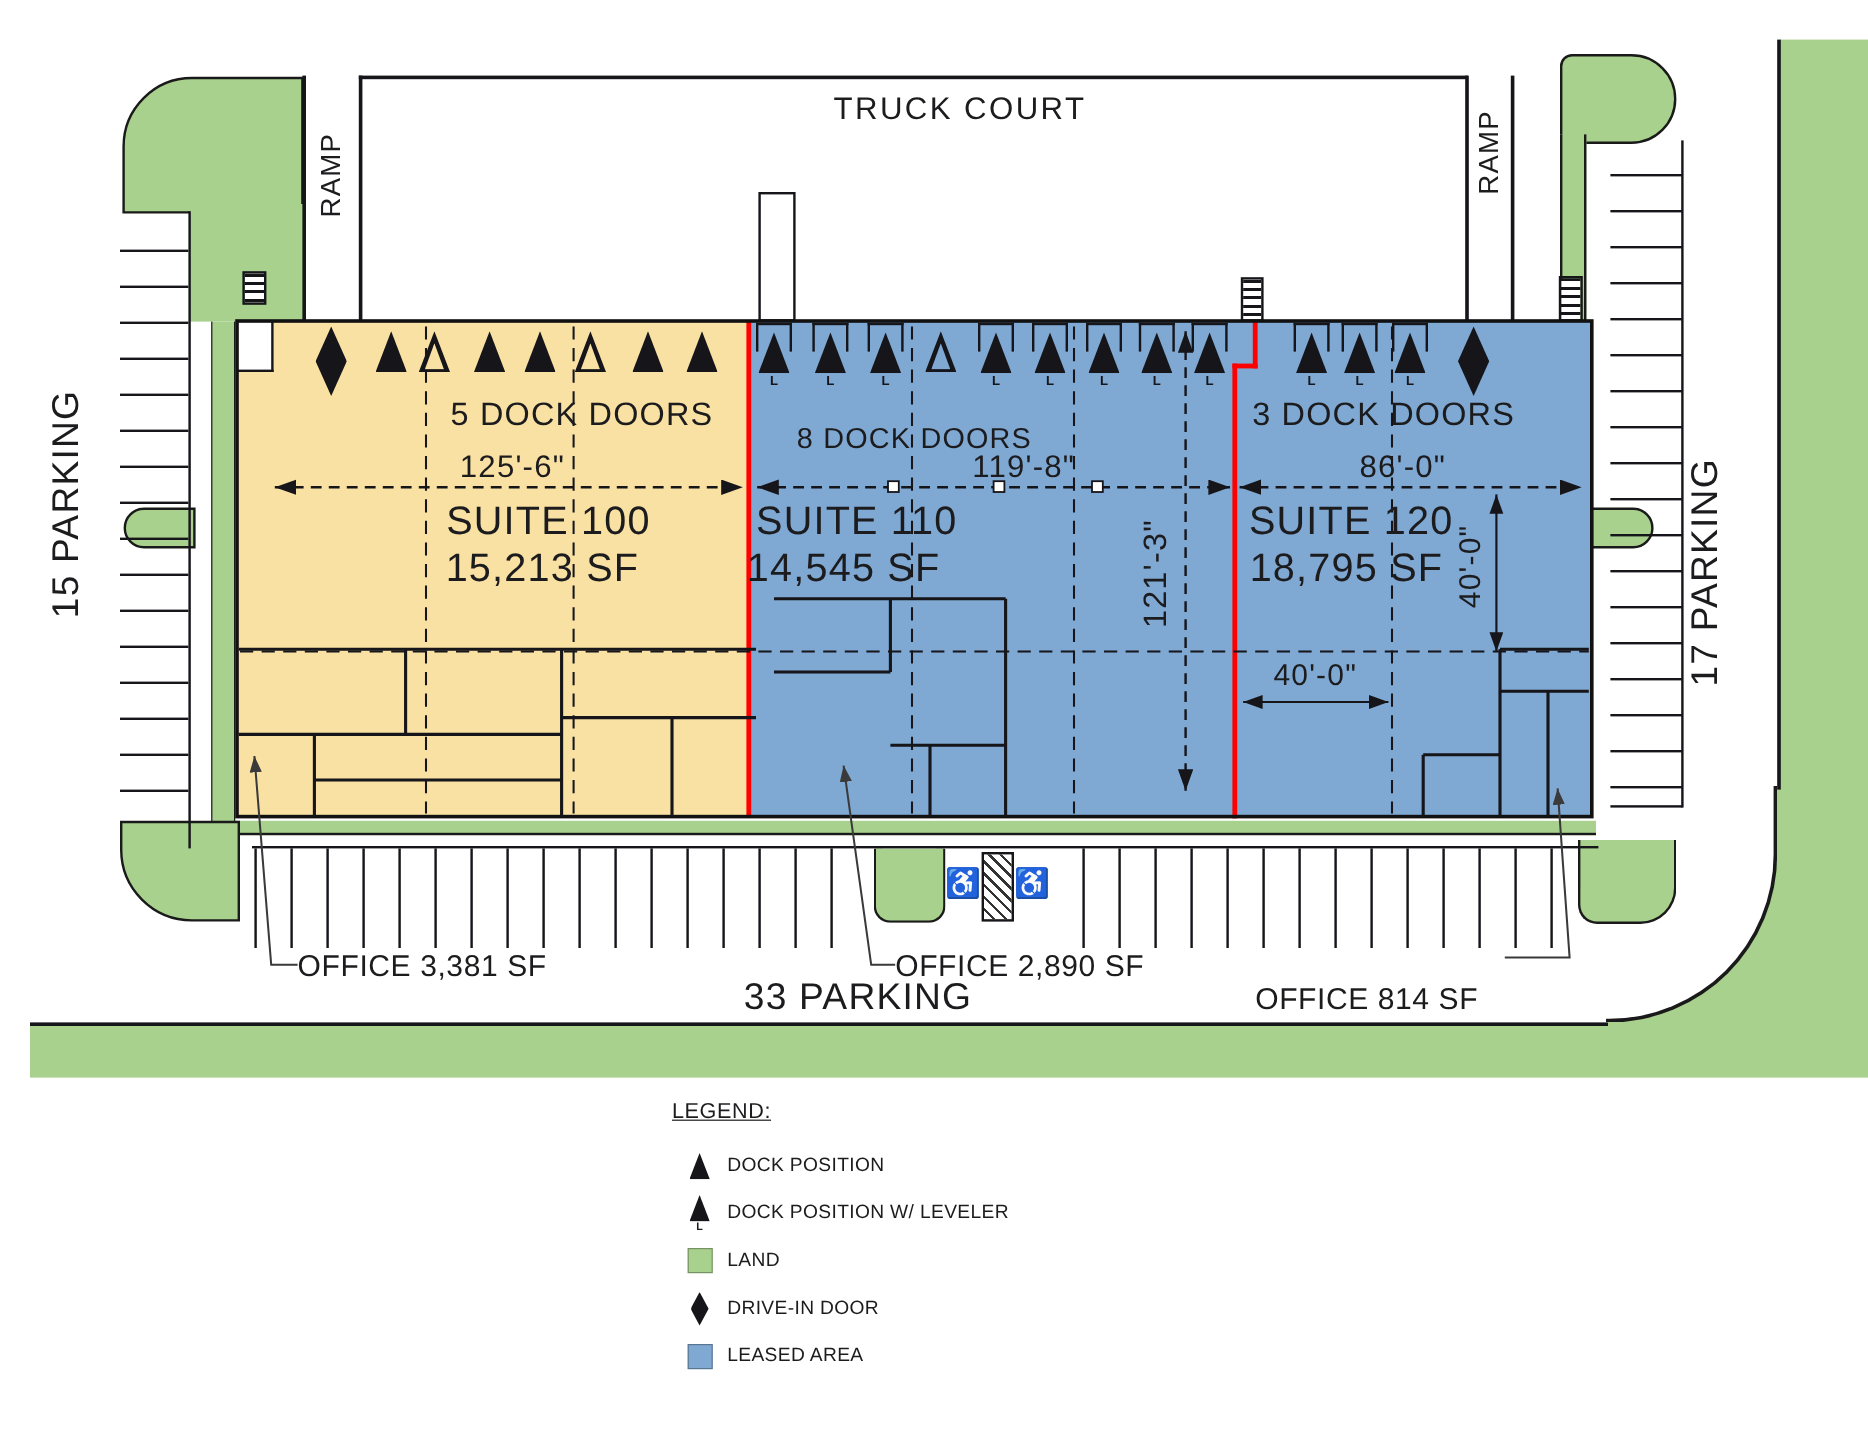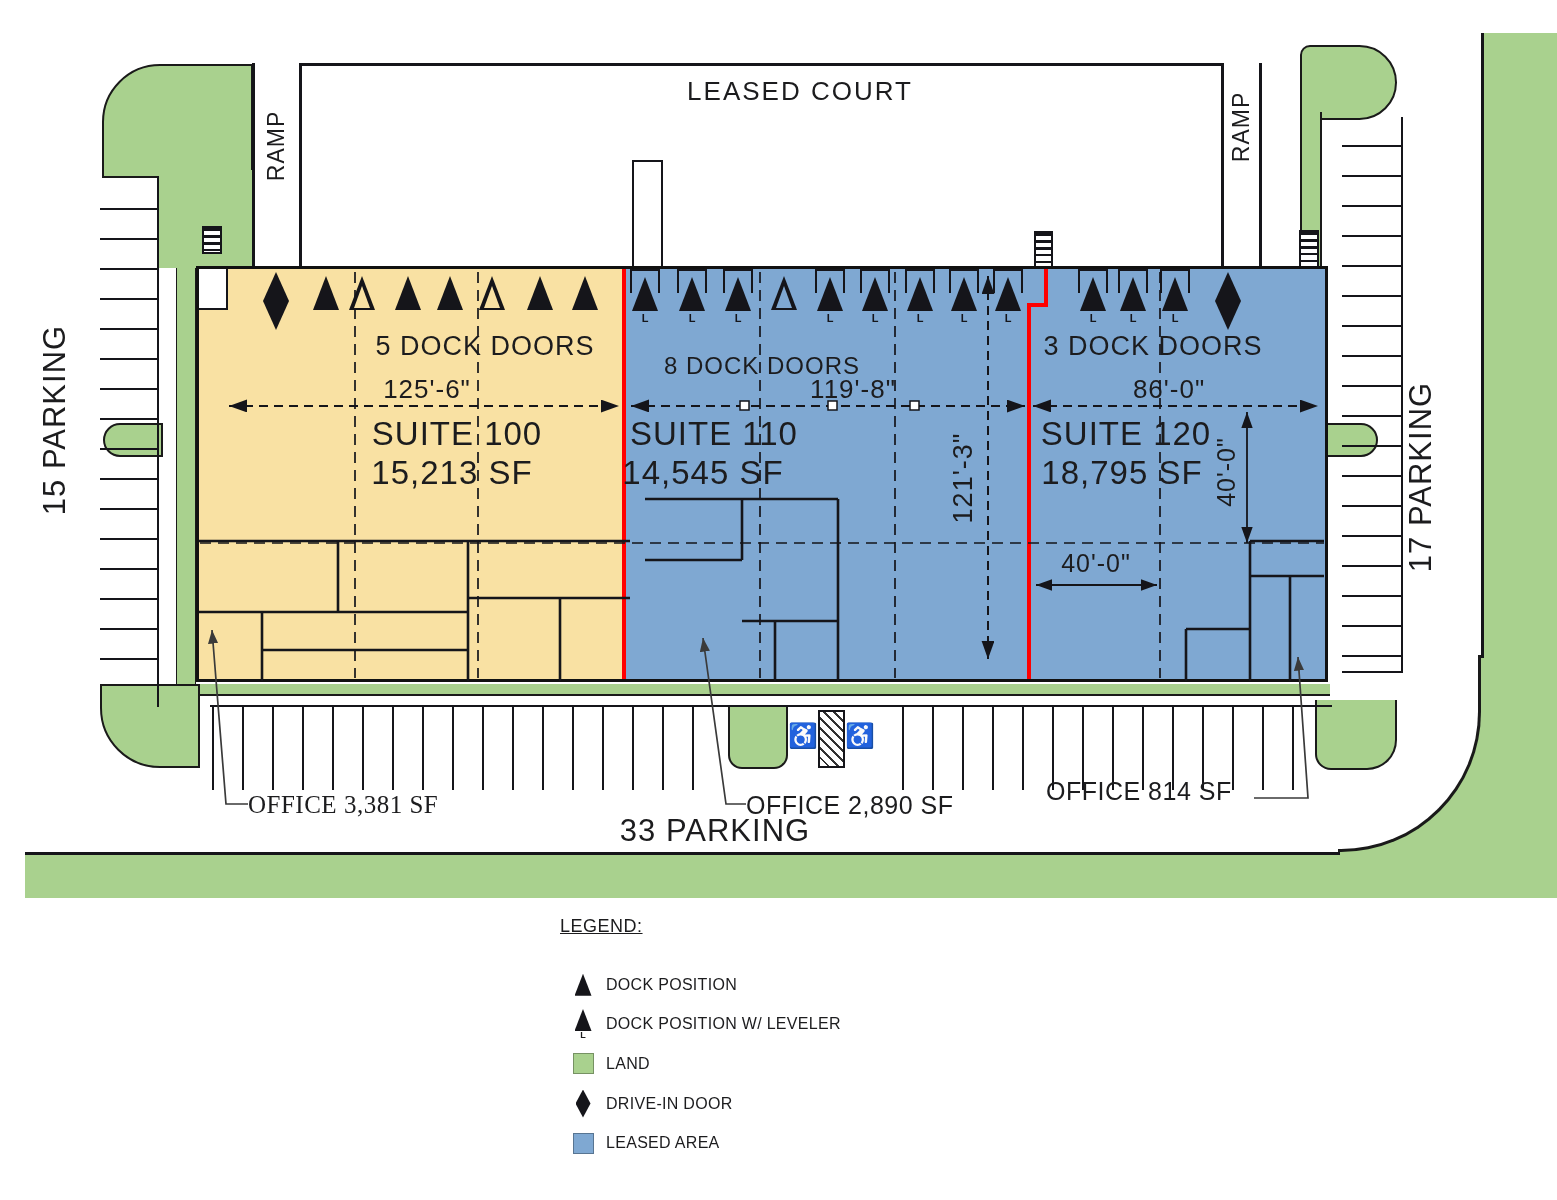--- a/index.html
+++ b/index.html
@@ -16,21 +16,21 @@
   .tri-inner{position:absolute;left:5px;top:10px;width:16px;height:22px;clip-path:polygon(50% 0,100% 100%,0 100%);}
   .dia{position:absolute;width:26px;height:58px;background:#15151a;clip-path:polygon(50% 0,100% 50%,50% 100%,0 50%);}
   .bracket{position:absolute;width:30px;height:24px;border:2.5px solid #15151a;border-bottom:none;box-sizing:border-box;}
   .ldock{position:absolute;font-size:11px;transform:translateX(-50%);color:#15151a;font-weight:bold;}
   .stairs{position:absolute;background:repeating-linear-gradient(180deg,#15151a 0 2.5px,#ffffff 2.5px 7px);
           border:2px solid #15151a;box-sizing:border-box;}
   .hatch{position:absolute;background:repeating-linear-gradient(45deg,#ffffff 0 5px,#333 5px 7px);
          border:2px solid #15151a;box-sizing:border-box;}
   .wc{position:absolute;font-size:24px;color:#111;transform:translate(-50%,0);}
   .legend{position:absolute;left:560px;top:916px;width:520px;}
-  .legend-title{font-size:18px;text-decoration:underline;margin-bottom:28px;letter-spacing:0.5px;}
+  .legend-title{font-size:18px;text-decoration:underline;margin-bottom:15px;letter-spacing:0.5px;}
   .lrow{display:flex;align-items:center;height:39.6px;}
   .lsym{width:46px;display:flex;justify-content:center;align-items:center;flex-direction:column;}
   .lrow span.ltext{font-size:16px;letter-spacing:0.3px;text-align:right;}
   .ltri{width:17px;height:22px;background:#15151a;clip-path:polygon(50% 0,100% 100%,0 100%);}
   .ldia{width:15px;height:28px;background:#15151a;clip-path:polygon(50% 0,100% 50%,50% 100%,0 50%);}
   .llet{font-size:9px;line-height:9px;font-weight:bold;}
   .swatch{width:21px;height:21px;border:1px solid rgba(0,0,0,.3);box-sizing:border-box;}
 </style>
 </head>
 <body>
@@ -257,21 +257,21 @@
       <div class="ldock" style="left: 1093px; top: 312px; position: absolute;">L</div>
       <div class="bracket" style="left: 1118px; top: 269px; position: absolute;"></div>
       <div class="tri" style="left: 1120px; top: 277px; position: absolute;"></div>
       <div class="ldock" style="left: 1133px; top: 312px; position: absolute;">L</div>
       <div class="bracket" style="left: 1160px; top: 269px; position: absolute;"></div>
       <div class="tri" style="left: 1162px; top: 277px; position: absolute;"></div>
       <div class="ldock" style="left: 1175px; top: 312px; position: absolute;">L</div>
       <div class="dia" style="left: 1215px; top: 272px; position: absolute;"></div>
     </div>
 
-  <div class="lbl" style="left:800px;top:91px;font-size:26px;letter-spacing:2px;">LEASED COURT</div>
+  <div class="lbl" style="left:800px;top:91px;font-size:26px;letter-spacing:2px;">TRUCK COURT</div>
   <div class="vlbl" style="left:276px;top:146px;font-size:23px;">RAMP</div>
   <div class="vlbl" style="left:1241px;top:127px;font-size:23px;">RAMP</div>
   <div class="vlbl" style="left:55px;top:420px;font-size:31px;">15 PARKING</div>
   <div class="vlbl" style="left:1421px;top:477px;font-size:31px;">17 PARKING</div>
   <div class="lbl" style="left:715px;top:831px;font-size:31px;">33 PARKING</div>
 
   <div class="lbl" style="left:457px;top:434px;font-size:33px;">SUITE 100</div>
   <div class="lbl" style="left:452px;top:473px;font-size:33px;">15,213 SF</div>
   <div class="lbl" style="left:714px;top:434px;font-size:33px;">SUITE 110</div>
   <div class="lbl" style="left:703px;top:473px;font-size:33px;">14,545 SF</div>
@@ -283,23 +283,23 @@
   <div class="lbl" style="left:1153px;top:346px;font-size:27px;">3 DOCK DOORS</div>
 
   <div class="lbl" style="left:427px;top:389px;font-size:26px;">125'-6"</div>
   <div class="lbl" style="left:853px;top:389px;font-size:26px;">119'-8"</div>
   <div class="lbl" style="left:1169px;top:389px;font-size:26px;">86'-0"</div>
 
   <div class="vlbl" style="left:963px;top:478px;font-size:27px;">121'-3"</div>
   <div class="vlbl" style="left:1226px;top:472px;font-size:25px;">40'-0"</div>
   <div class="lbl" style="left:1096px;top:563px;font-size:25px;">40'-0"</div>
 
-  <div class="lbl-left" style="left:248px;top:791px;font-size:25px;font-family:Liberation Serif, serif;">OFFICE 3,381 SF</div>
+  <div class="lbl-left" style="left:248px;top:791px;font-size:25px;">OFFICE 3,381 SF</div>
   <div class="lbl-left" style="left:746px;top:791px;font-size:25px;">OFFICE 2,890 SF</div>
-  <div class="lbl-left" style="left:1046px;top:777px;font-size:25px;">OFFICE 814 SF</div>
+  <div class="lbl-left" style="left:1046px;top:819px;font-size:25px;">OFFICE 814 SF</div>
 
   <div class="legend">
     <div class="legend-title">LEGEND:</div>
     <div id="legend-rows">
         <div class="lrow">
           <div class="lsym">
             <div class="ltri"></div>
           </div>
           <span class="ltext">DOCK POSITION</span>
         </div>

